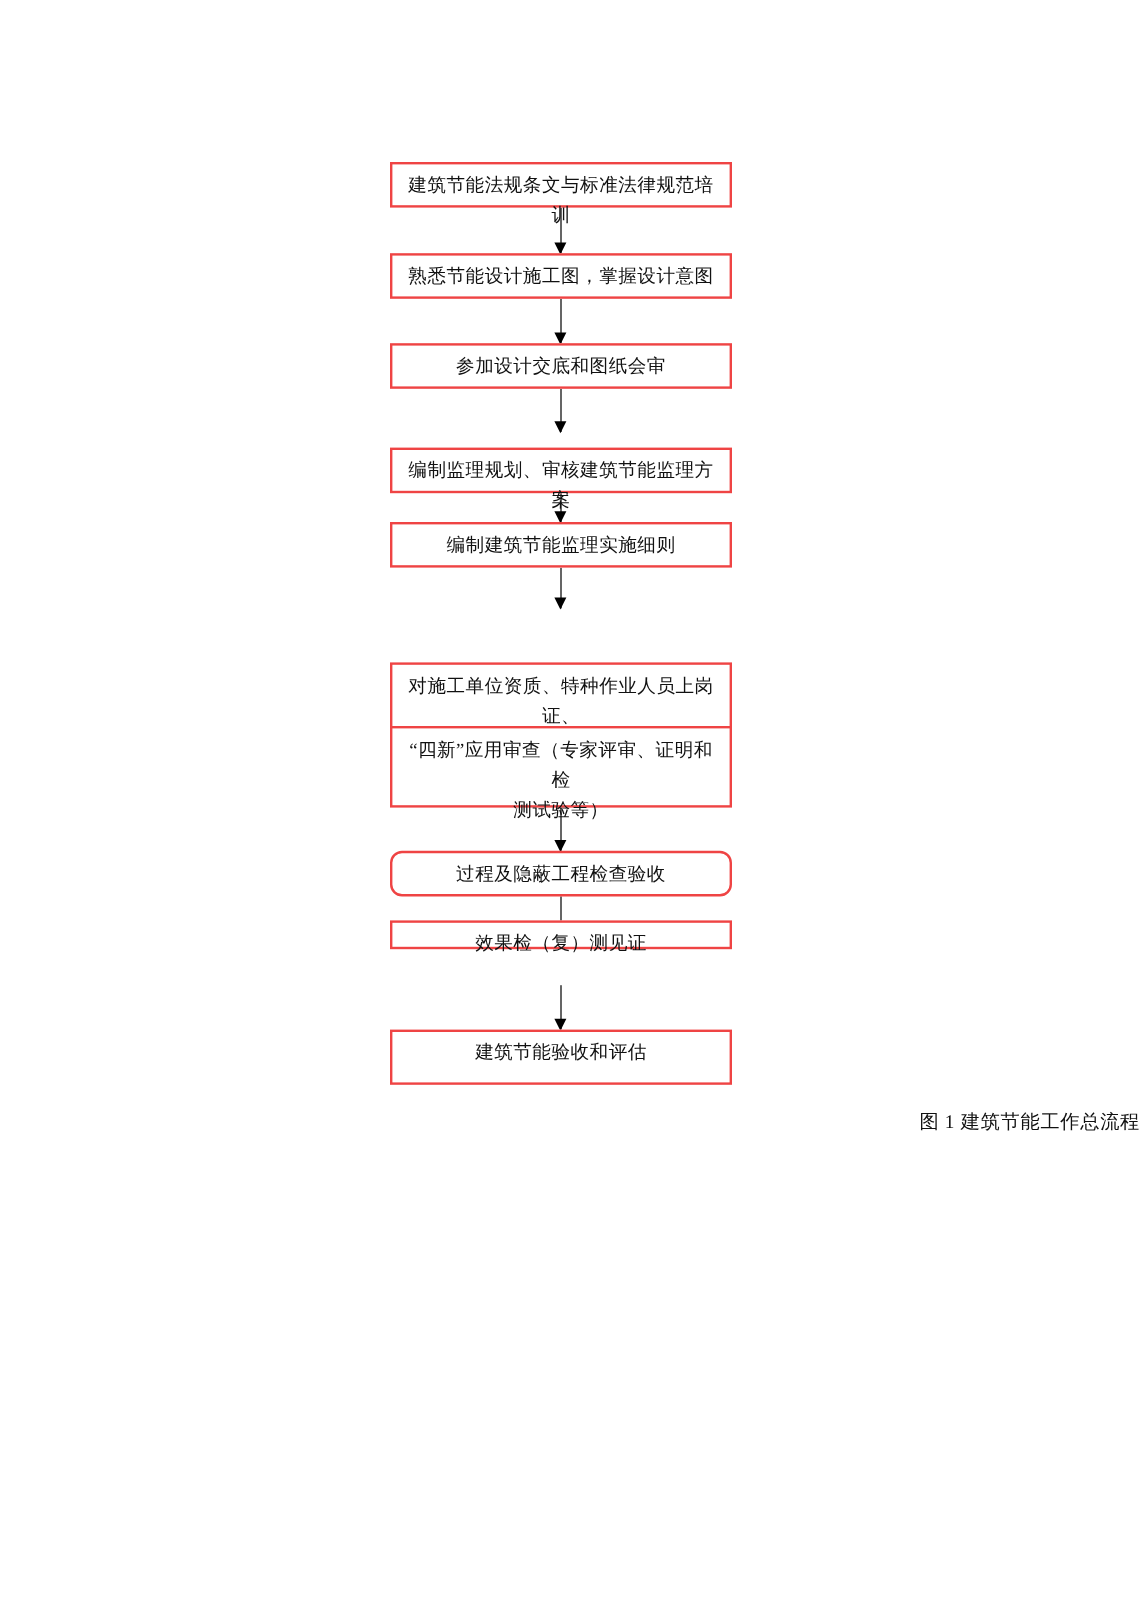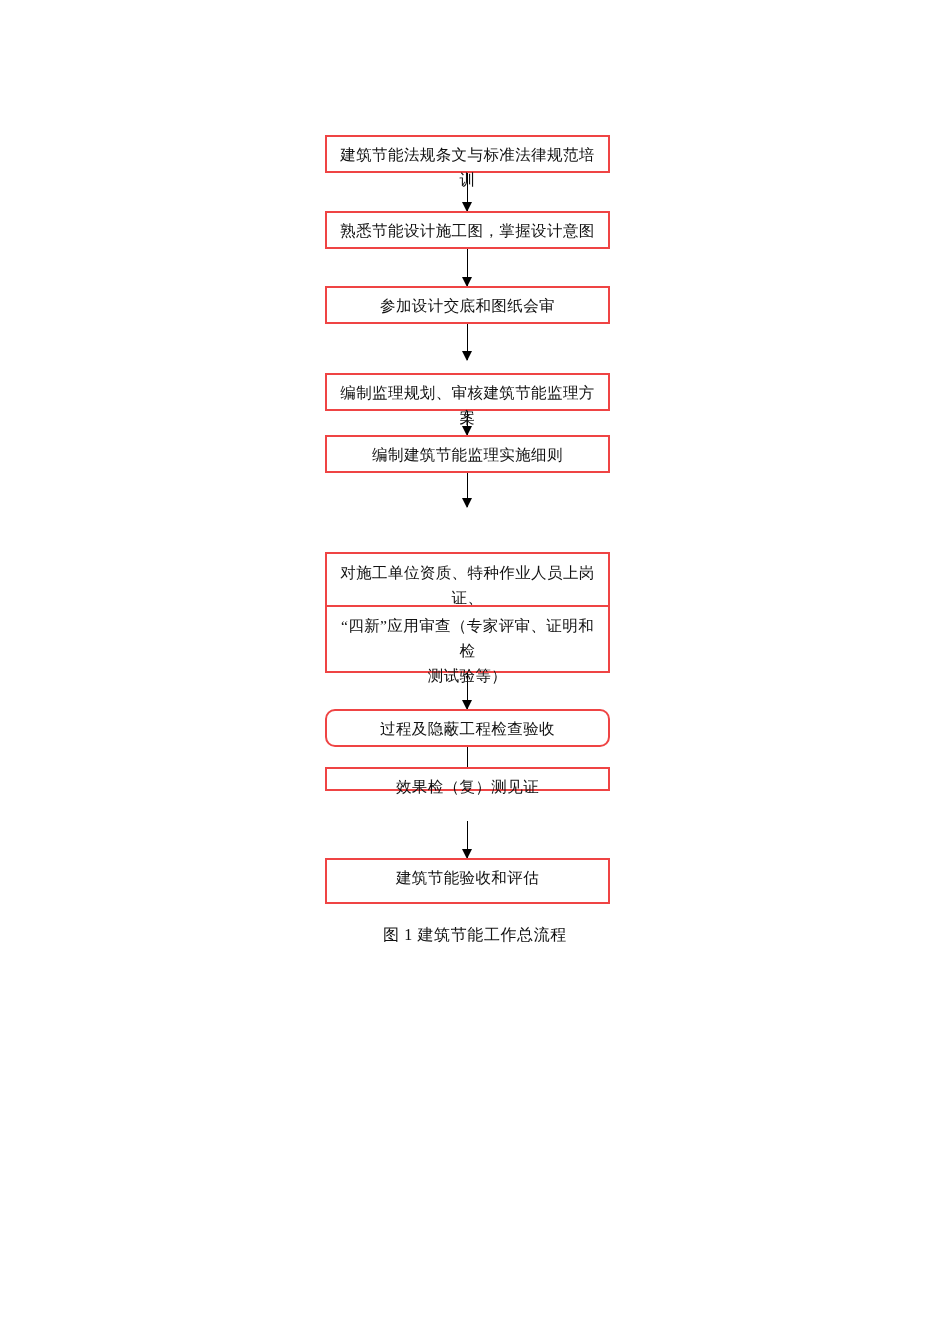--- a/index.html
+++ b/index.html
@@ -74,21 +74,21 @@
     border-right: 5.5px solid transparent;
     border-top: 10px solid #000000;
   }
 
   
   #caption {
     position: absolute;
     left: 0;
     width: 950px;
     top: 925px;
-    text-align: center;
+    text-align: right;
     font-size: 16px;
     letter-spacing: 0.6px;
     color: #111111;
   }
 </style>
 </head>
 <body>
 
 <div id="page">
 

